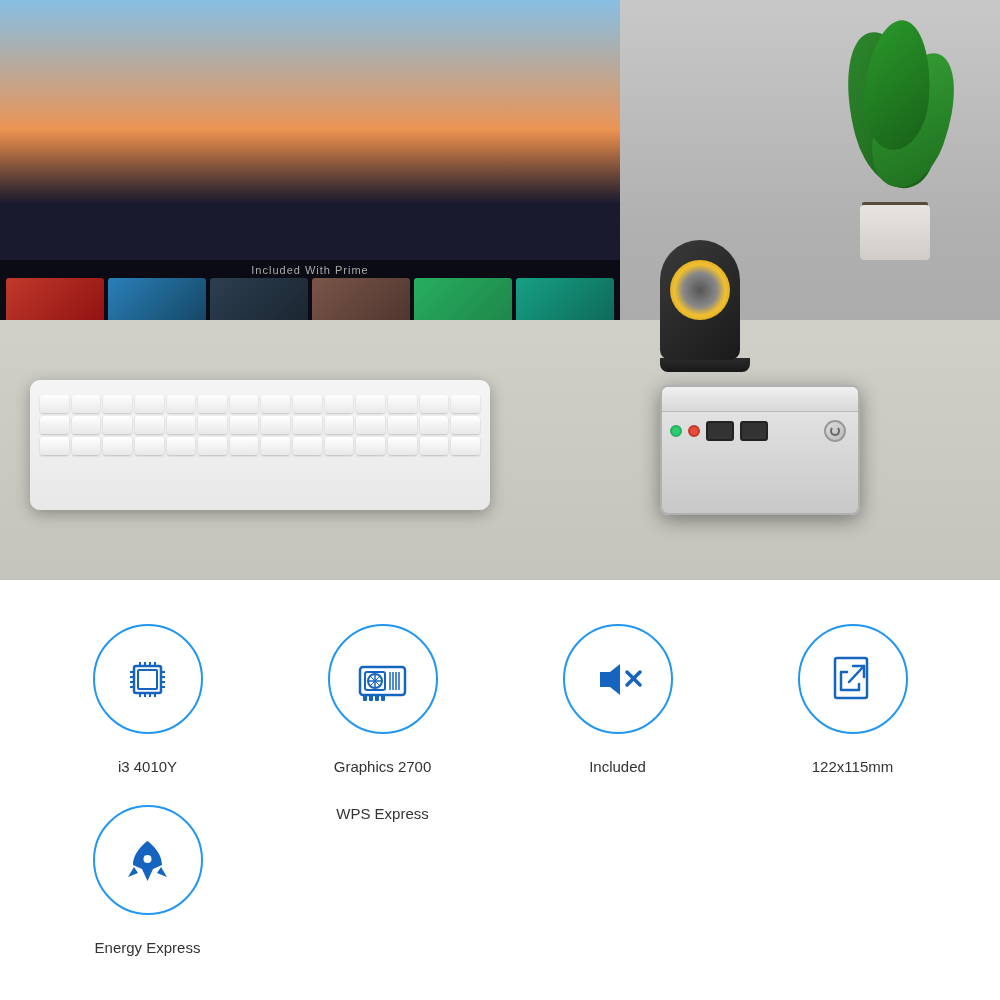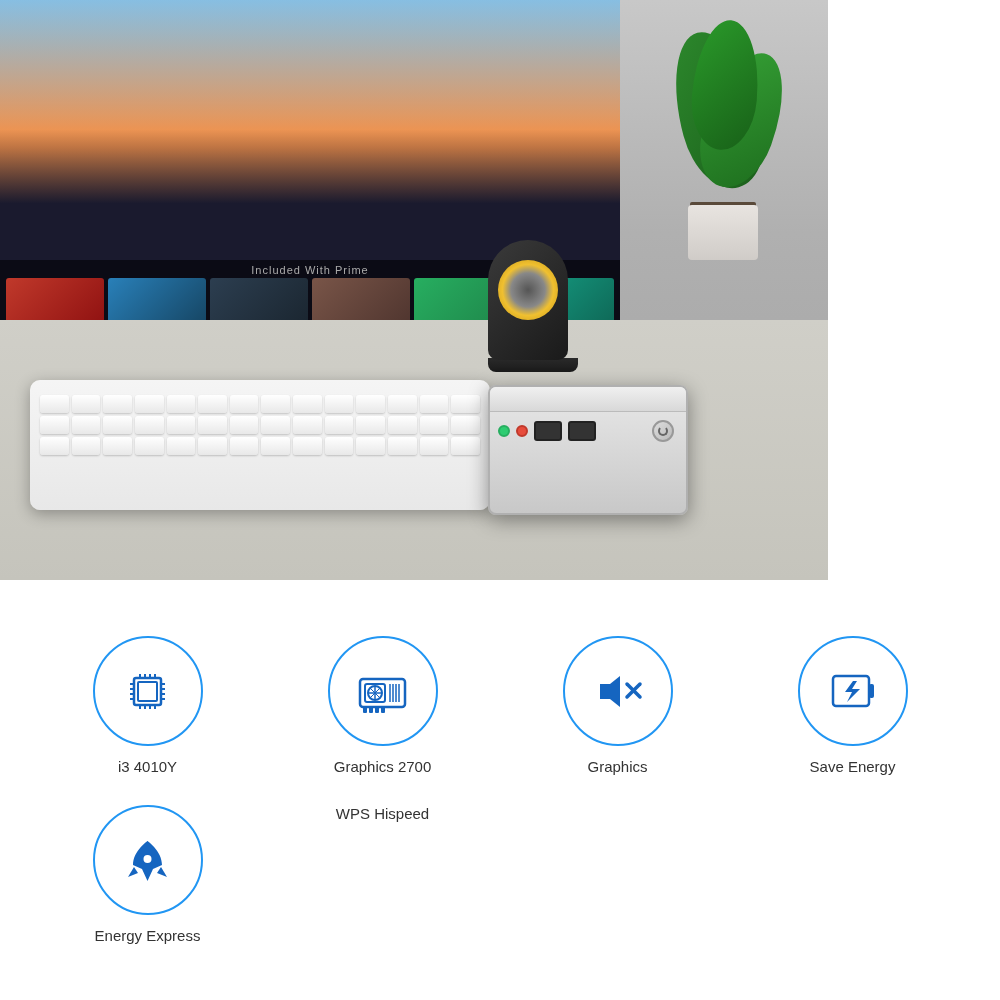--- a/index.html
+++ b/index.html
@@ -6,21 +6,21 @@
     body {
       width: 1000px;
       height: 1000px;
       overflow: hidden;
       font-family: Arial, sans-serif;
       background: #fff;
     }
 
     
     .top-section {
-      width: 828px;
+      width: 1000px;
       height: 580px;
       background: linear-gradient(180deg, #c8c8c8 0%, #b0b0b0 40%, #a0a0a0 100%);
       position: relative;
       overflow: hidden;
     }
 
     
     .desk {
       position: absolute;
       bottom: 0;
@@ -347,21 +347,21 @@
       display: grid;
       grid-template-columns: repeat(4, 1fr);
       gap: 30px 20px;
       width: 100%;
     }
 
     .feature-item {
       display: flex;
       flex-direction: column;
       align-items: center;
-      gap: 12px;
+      gap: 24px;
     }
 
     .feature-icon-circle {
       width: 110px;
       height: 110px;
       border-radius: 50%;
       border: 2.5px solid #2196F3;
       display: flex;
       align-items: center;
       justify-content: center;
@@ -573,51 +573,52 @@
     <div class="feature-item">
       <div class="feature-icon-circle">
         <svg class="feature-svg" viewBox="0 0 55 55">
 
           <polygon points="10,20 20,20 30,12 30,43 20,35 10,35" fill="#1565C0"></polygon>
 
           <line x1="37" y1="20" x2="50" y2="33" stroke="#1565C0" stroke-width="3.5" stroke-linecap="round"></line>
           <line x1="50" y1="20" x2="37" y2="33" stroke="#1565C0" stroke-width="3.5" stroke-linecap="round"></line>
         </svg>
       </div>
-      <span class="feature-label">Graphics</span>
-    </div>
-
+      <span class="feature-label">Included</span>
+    </div>
 
     <div class="feature-item">
       <div class="feature-icon-circle">
         <svg class="feature-svg" viewBox="0 0 55 55">
 
-          <rect x="8" y="12" width="36" height="30" rx="3" fill="none" stroke="#1565C0" stroke-width="2.5"></rect>
-          <rect x="44" y="20" width="5" height="14" rx="2" fill="#1565C0"></rect>
-
-          <polygon points="28,17 20,28 27,28 22,38 35,25 27,25 32,17" fill="#1565C0"></polygon>
+          <rect x="10" y="6" width="32" height="40" rx="2" fill="none" stroke="#1565C0" stroke-width="2.5"></rect>
+
+          <polyline points="22,20 16,20 16,38 34,38 34,32" fill="none" stroke="#1565C0" stroke-width="2.5" stroke-linecap="round" stroke-linejoin="round"></polyline>
+          <polyline points="28,14 39,14 39,25" fill="none" stroke="#1565C0" stroke-width="2.5" stroke-linecap="round" stroke-linejoin="round"></polyline>
+          <line x1="39" y1="14" x2="24" y2="30" stroke="#1565C0" stroke-width="2.5" stroke-linecap="round"></line>
         </svg>
       </div>
-      <span class="feature-label">Save Energy</span>
-    </div>
+      <span class="feature-label">122x115mm</span>
+    </div>
+
 
 
     <div class="feature-item">
       <div class="feature-icon-circle">
         <svg class="feature-svg" viewBox="0 0 55 55">
 
           <path d="M27.5 8 C27.5 8, 42 18, 42 32 L33 36 L27.5 48 L22 36 L13 32 C13 18, 27.5 8 27.5 8 Z" fill="#1565C0"></path>
 
           <circle cx="27.5" cy="26" r="4" fill="#fff"></circle>
 
           <path d="M14 34 L8 44 L18 40 Z" fill="#1565C0"></path>
           <path d="M41 34 L47 44 L37 40 Z" fill="#1565C0"></path>
         </svg>
       </div>
       <span class="feature-label">Energy Express</span>
     </div>
 
     <div class="feature-item">
-      <span class="feature-label">WPS Hispeed</span>
+      <span class="feature-label">WPS Express</span>
     </div>
 
   </div>
 </div>
 
 </body></html>

